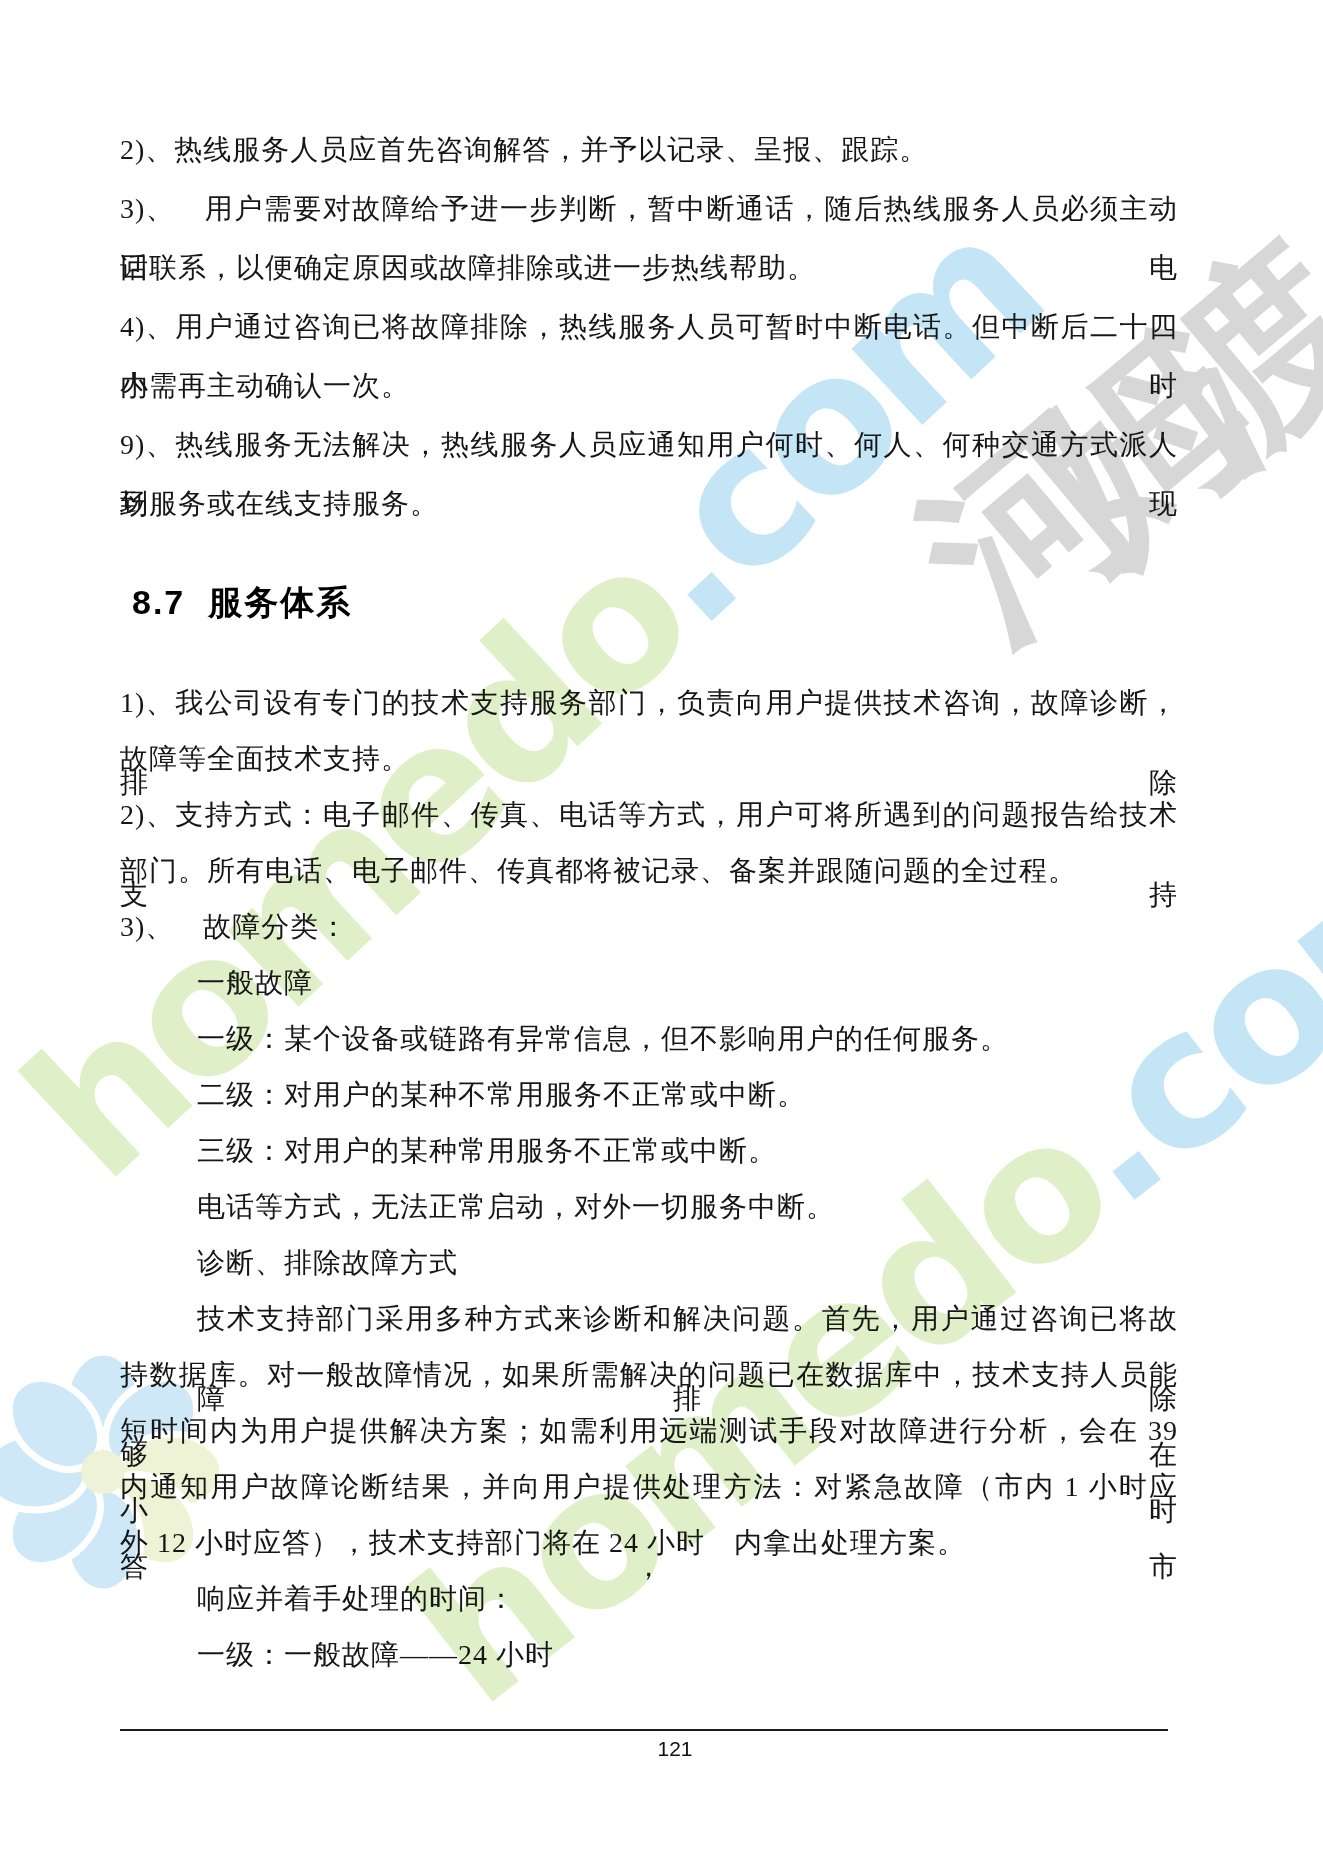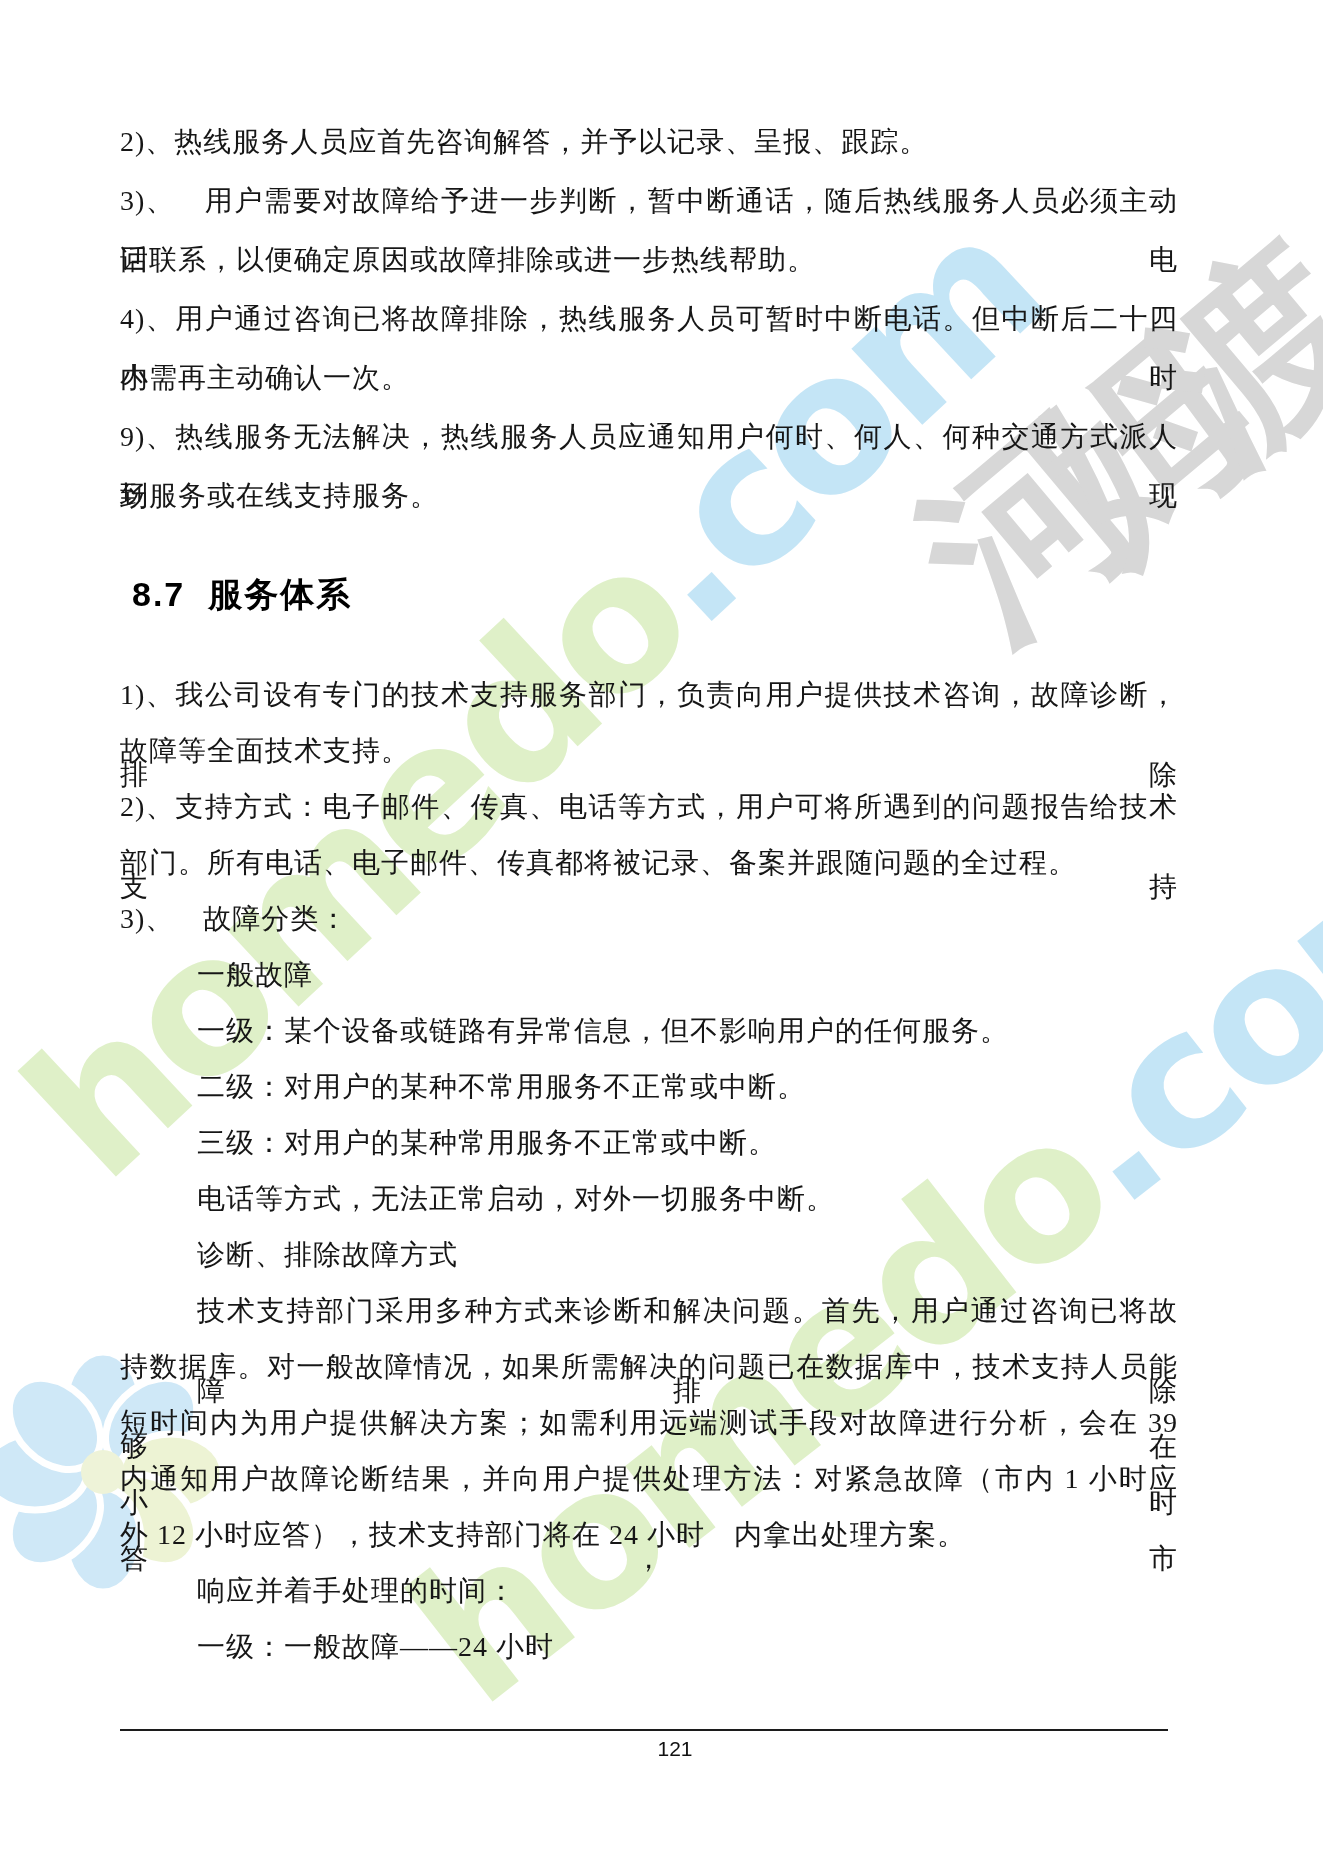--- a/index.html
+++ b/index.html
@@ -13,21 +13,21 @@
   .band-2{left:440px;top:1565px;font-size:190px;transform:rotate(-38deg);transform-origin:0 50%;}
   .band .g{color:#dff0c8;}
   .band .c{color:#c4e5f6;}
   .cnchar{position:absolute;line-height:1;font-size:195px;color:#d7d7d7;font-weight:700;
           font-family:"DejaVu Sans", sans-serif;}
   .cn-1{left:930px;top:430px;transform:rotate(-40deg);}
   .cn-2{left:1048px;top:345px;transform:rotate(-40deg);}
   .cn-3{left:1162px;top:255px;transform:rotate(-40deg);}
   .flower{position:absolute;left:-12px;top:1352px;}
   
-  .doc{position:absolute;left:120px;top:112px;width:1058px;z-index:1;
+  .doc{position:absolute;left:120px;top:120px;width:1058px;z-index:1;
        font-size:28px;letter-spacing:1px;color:#161616;}
   .block-1 .ln{height:59px;line-height:59px;}
   .block-2 .ln{height:56px;line-height:80px;}
   .ln{white-space:pre-wrap;}
   .ind{padding-left:77px;}
   .j{text-align:justify;text-align-last:justify;}
   .h1{margin:24px 12px 16px;height:90px;line-height:90px;font-size:34px;font-weight:bold;
       color:#000;letter-spacing:2px;white-space:pre;
       font-family:"Liberation Sans", sans-serif;}
   

